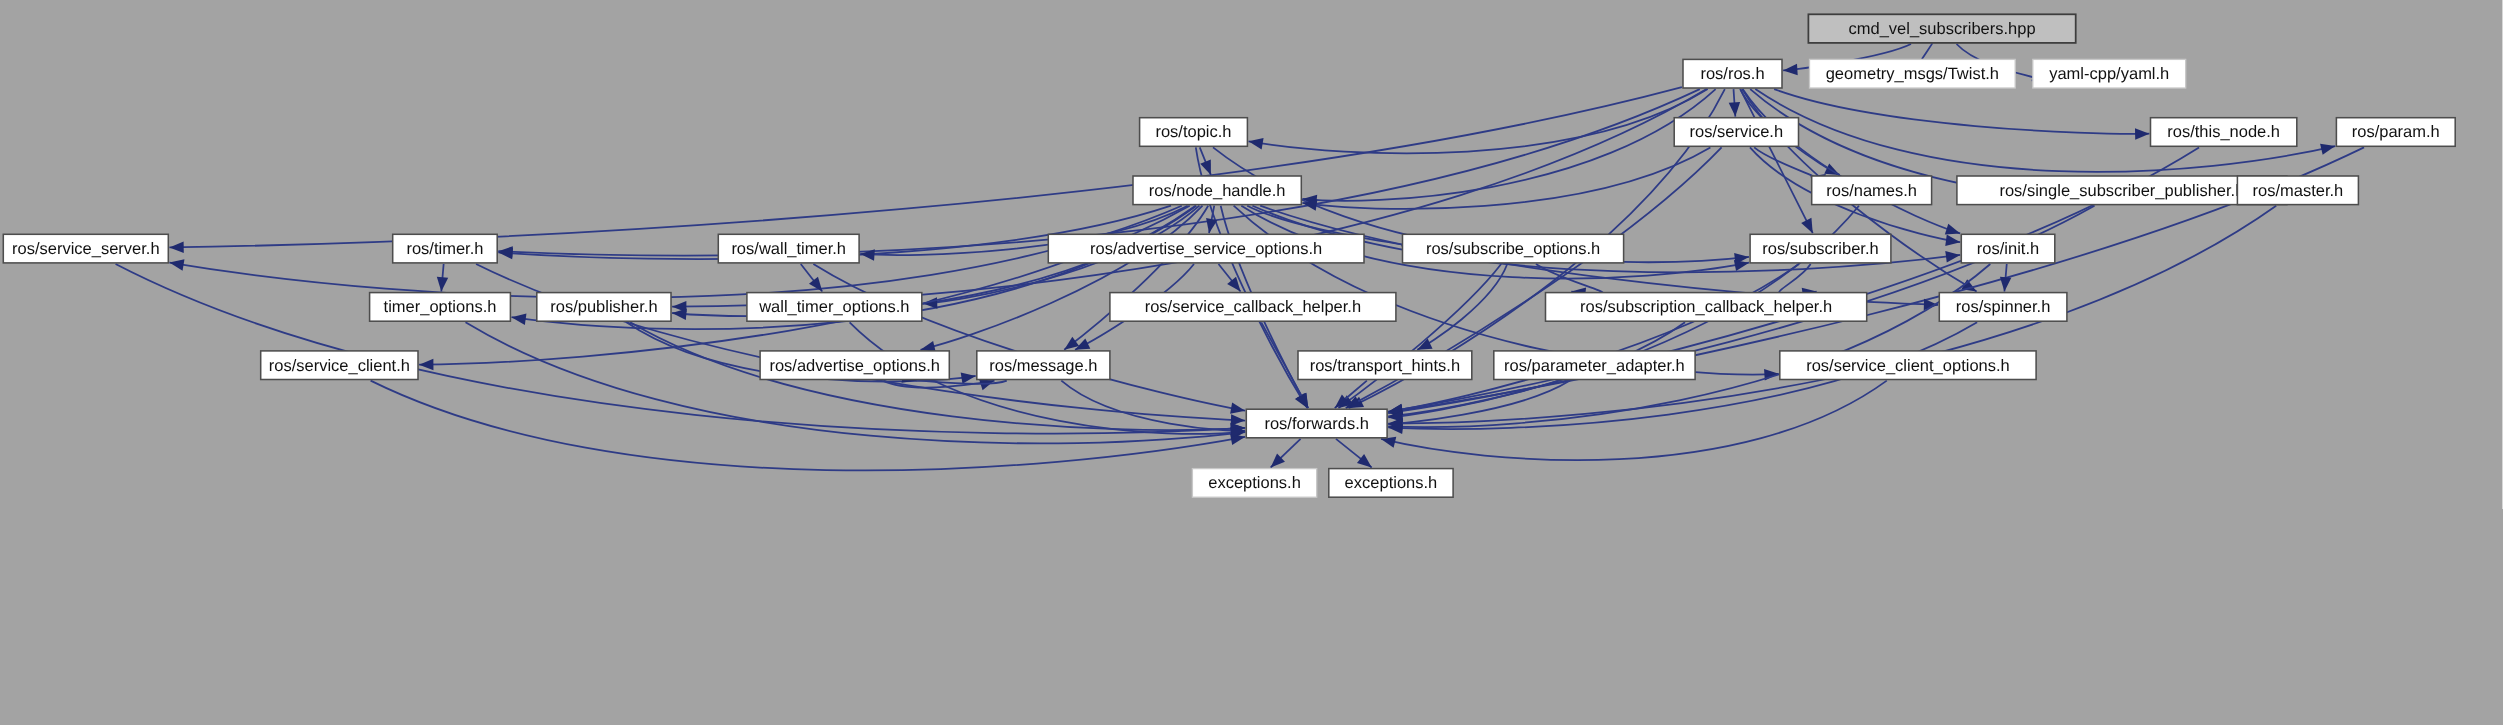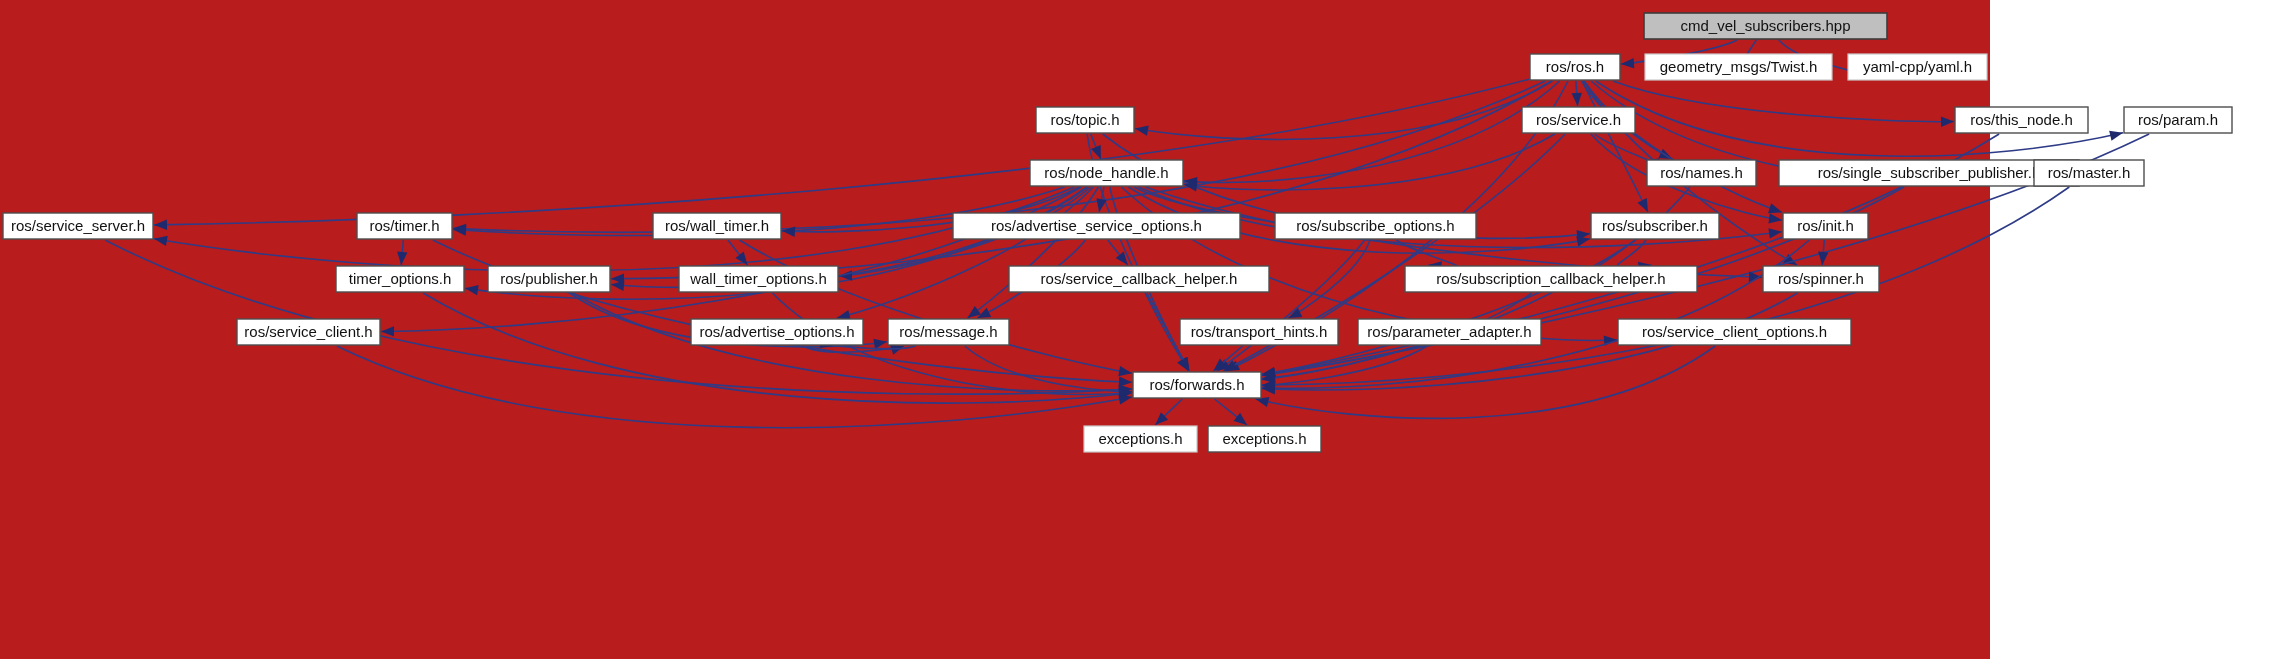--- a/index.html
+++ b/index.html
@@ -8,23 +8,23 @@
     background: #ffffff;
   }
   body {
     width: 2275px;
     height: 659px;
     font-family: "Liberation Sans", sans-serif;
     overflow: hidden;
   }
   #graph-root {
     position: relative;
-    width: 1990px;
+    width: 2275px;
     height: 659px;
-    background: #b91c1c;
+    background: #a3a3a3;
   }
   svg#dep-graph {
     display: block;
     width: 2275px;
     height: 659px;
   }
   .edge-path {
     fill: none;
     stroke: #2e3b86;
     stroke-width: 1.6px;

